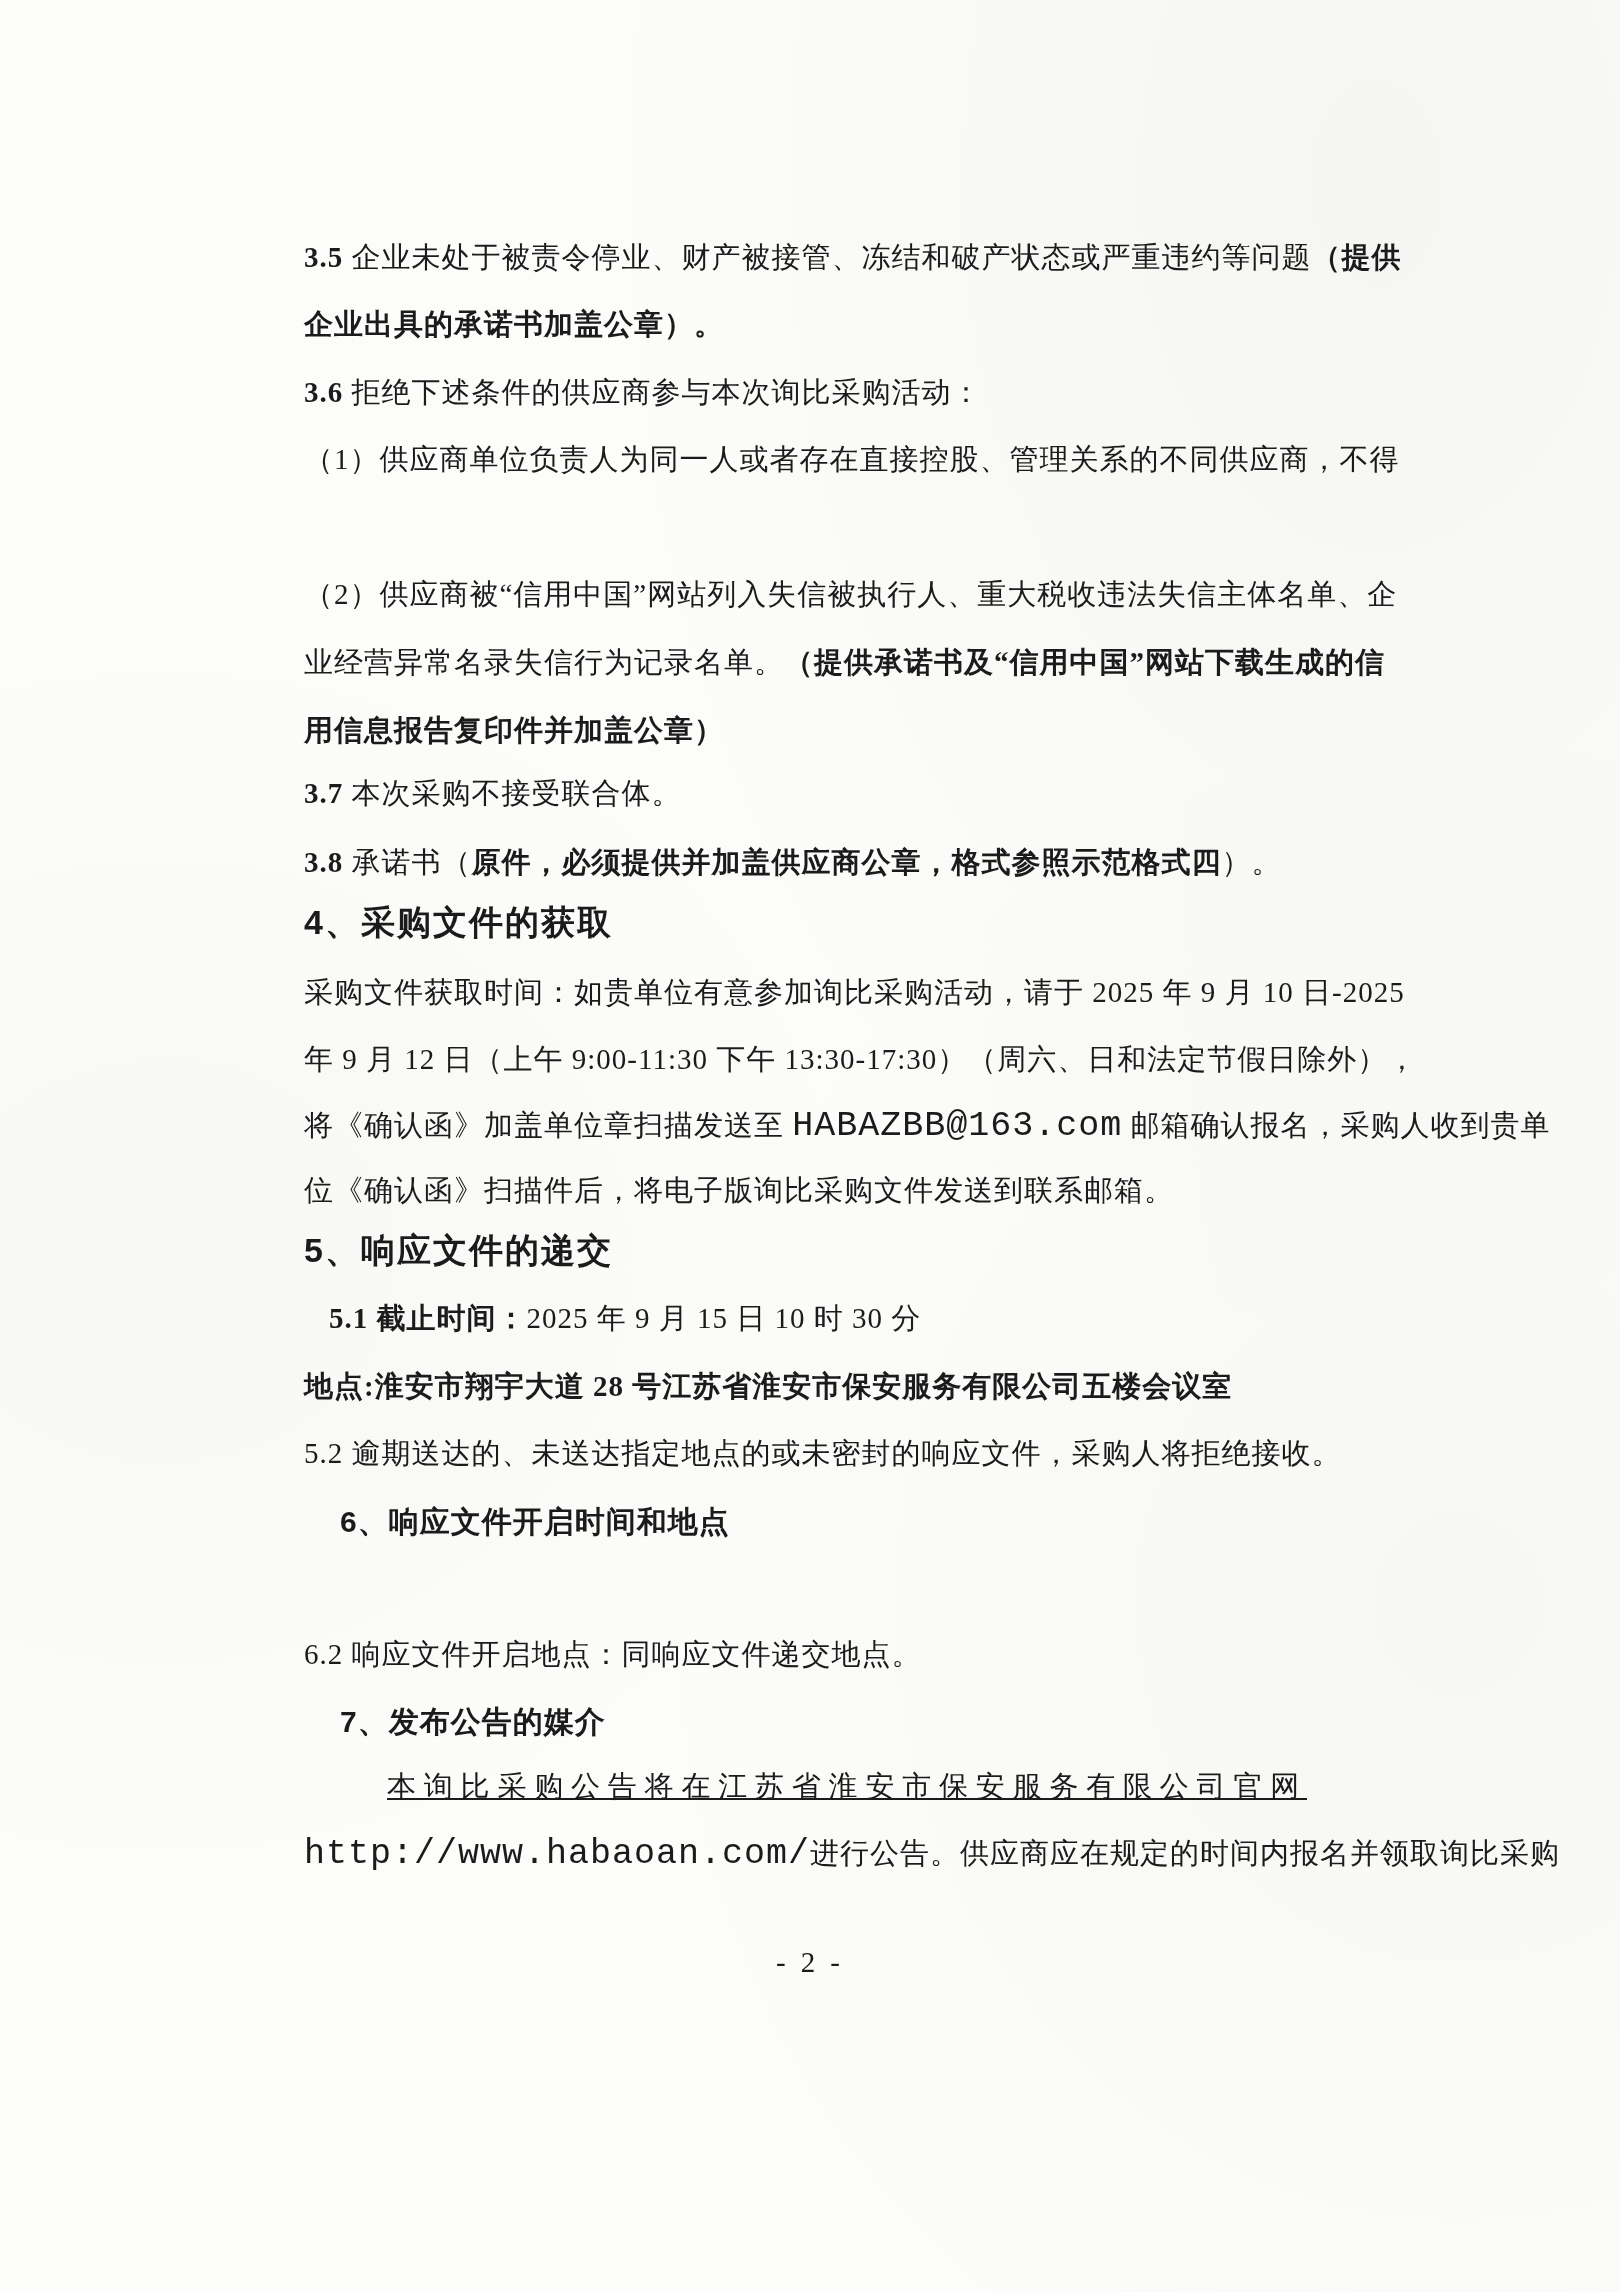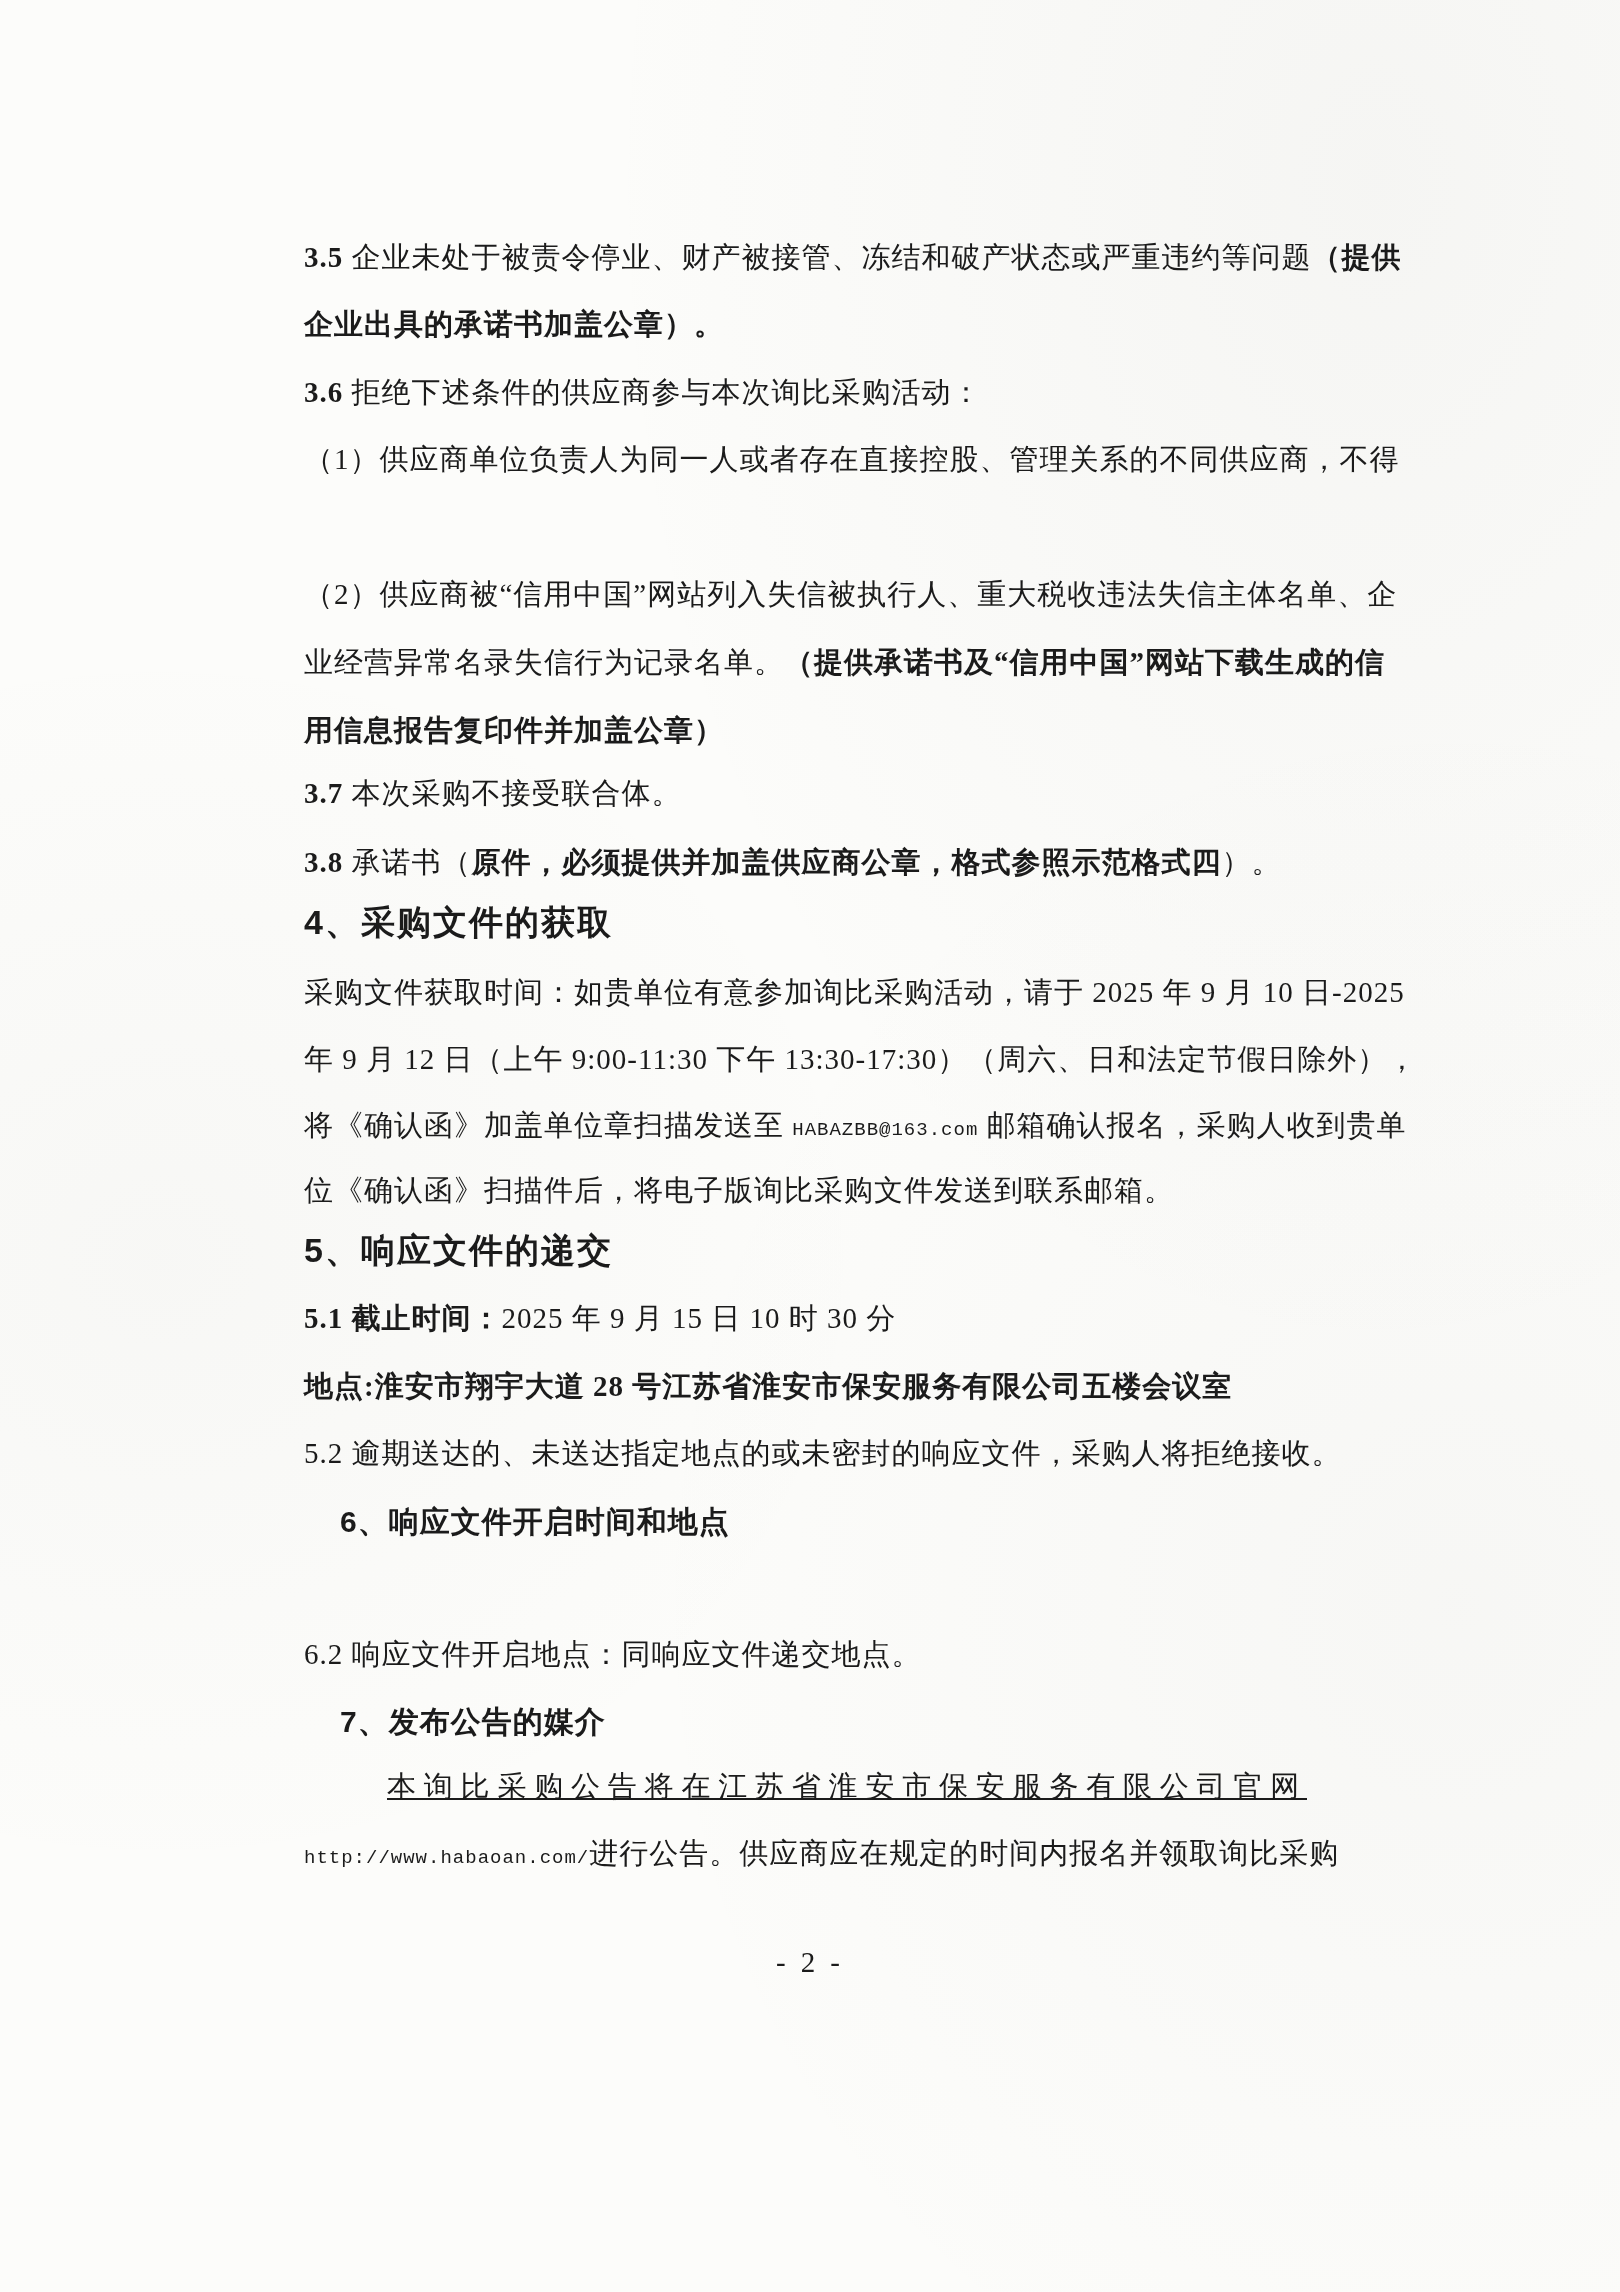--- a/index.html
+++ b/index.html
@@ -42,21 +42,21 @@
     letter-spacing: 1px;
     margin-left: 36px;
   }
   .line .b { font-weight: bold; }
   .line .u {
     text-decoration-thickness: 2px;
     text-underline-offset: 7.8px;
   }
   .line .m {
     font-family: "Liberation Mono", "DejaVu Sans Mono", monospace;
-    font-size: 19px;
+    font-size: 35px;
   }
   .page-number {
     position: absolute;
     top: 1946px;
     left: 0;
     width: 100%;
     text-align: center;
     font-size: 29px;
     letter-spacing: 3.9px;
     color: #1b1b1b;
@@ -75,21 +75,21 @@
     <div class="line" style="top: 708px;"><span class="b">用信息报告复印件并加盖公章）</span></div>
     <div class="line" style="top: 640px;"><span>业经营异常名录失信行为记录名单。</span><span class="b">（提供承诺书及“信用中国”网站下载生成的信</span></div>
     <div class="line" style="top: 771px;"><span class="b">3.7 </span><span>本次采购不接受联合体。</span></div>
     <div class="line" style="top: 840px;"><span class="b">3.8 </span><span>承诺书（</span><span class="b">原件，必须提供并加盖供应商公章，格式参照示范格式四</span><span>）。</span></div>
     <div class="line h45" style="top: 900px;"><span class="b">4、采购文件的获取</span></div>
     <div class="line" style="top: 970px;"><span>采购文件获取时间：如贵单位有意参加询比采购活动，请于</span><span class="u"> 2025 年 9 月 10 日-2025</span></div>
     <div class="line" style="top: 1037px;"><span class="u">年 9 月 12 日（上午 9:00-11:30 下午 13:30-17:30）（周六、日和法定节假日除外），</span></div>
     <div class="line" style="top: 1103px;"><span>将《确认函》加盖单位章扫描发送至 </span><span class="u m">HABAZBB@163.com</span><span> 邮箱确认报名，采购人收到贵单</span></div>
     <div class="line" style="top: 1168px;"><span>位《确认函》扫描件后，将电子版询比采购文件发送到联系邮箱。</span></div>
     <div class="line h45" style="top: 1228px;"><span class="b">5、响应文件的递交</span></div>
-    <div class="line" style="top: 1296px;"><span class="b">5.1 </span><span class="b">截止时间：</span><span class="u">2025 年 9 月 15 日 10 时 30 分</span></div>
+    <div class="line" style="top: 1296px; margin-left: 25px;"><span class="b">5.1 </span><span class="b">截止时间：</span><span class="u">2025 年 9 月 15 日 10 时 30 分</span></div>
     <div class="line" style="top: 1364px;"><span class="b">地点:</span><span class="b u">淮安市翔宇大道 28 号江苏省淮安市保安服务有限公司五楼会议室</span></div>
     <div class="line" style="top: 1431px;"><span>5.2 逾期送达的、未送达指定地点的或未密封的响应文件，采购人将拒绝接收。</span></div>
     <div class="line h67" style="top: 1499px;"><span class="b">6、响应文件开启时间和地点</span></div>
     <div class="line" style="top: 1632px;"><span>6.2 响应文件开启地点：同响应文件递交地点。</span></div>
     <div class="line h67" style="top: 1699px;"><span class="b">7、发布公告的媒介</span></div>
     <div class="line" style="top: 1764px; left: 387px; letter-spacing: 7.8px; text-decoration: underline;"><span>本询比采购公告将在江苏省淮安市保安服务有限公司官网</span></div>
     <div class="line" style="top: 1831px;"><span class="m">http://www.habaoan.com/</span><span>进行公告。供应商应在规定的时间内报名并领取询比采购</span></div>
   </div>
 
 

